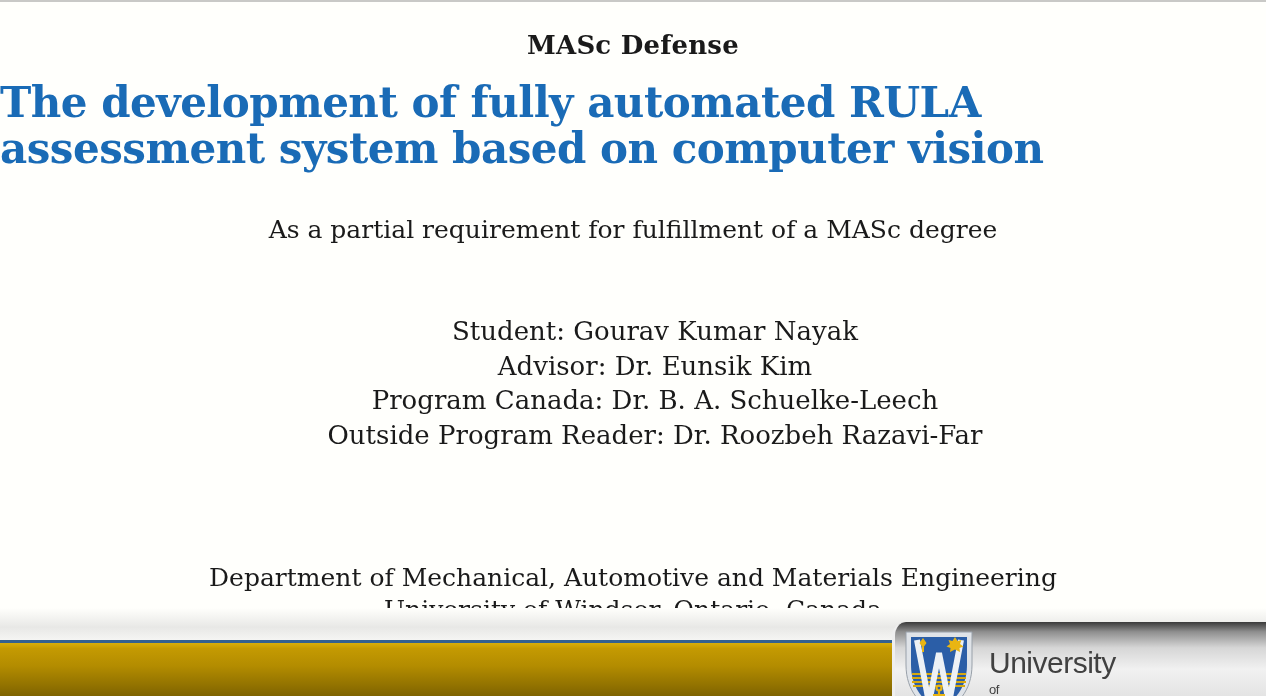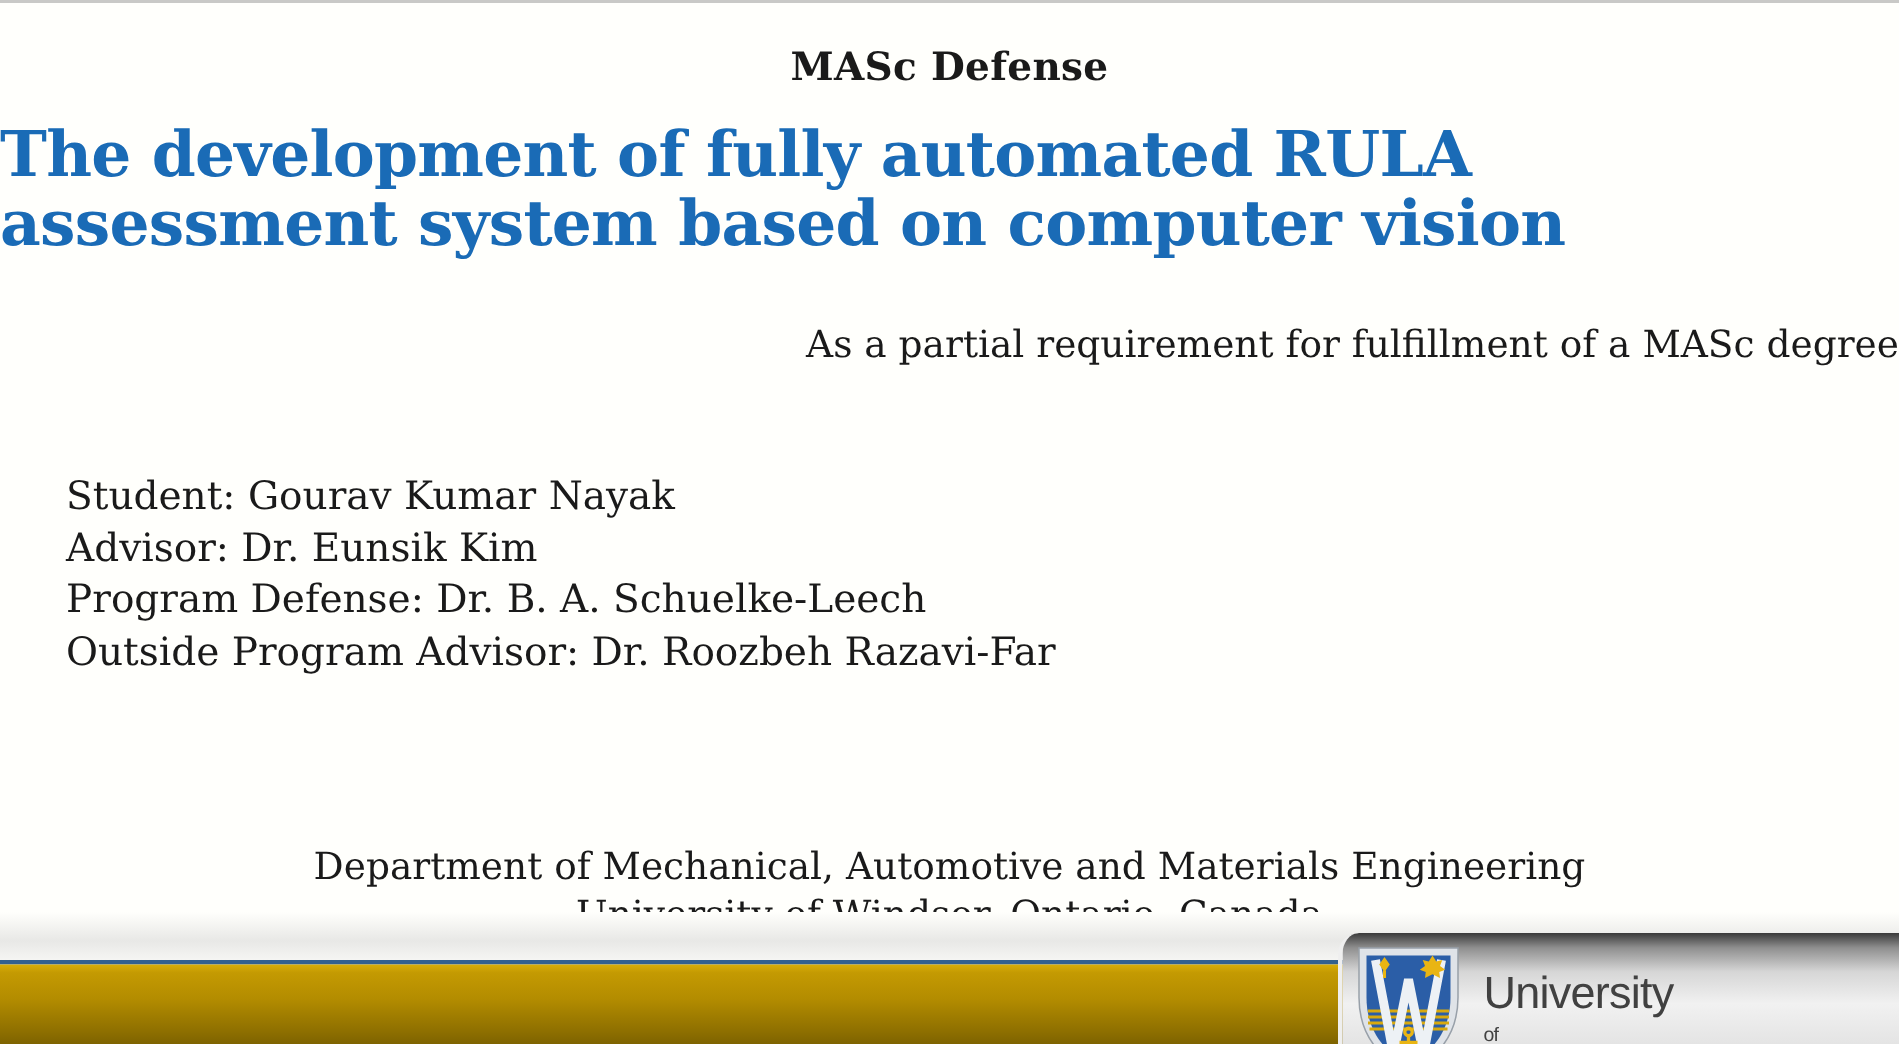--- a/index.html
+++ b/index.html
@@ -20,25 +20,26 @@
     letter-spacing:.2px;
   }
   .title{
     position:absolute;left:0;right:92px;top:78px;
     font-size:42px;font-weight:bold;line-height:46px;
     color:#1A6BB6;
     letter-spacing:-0.5px;
   }
   .subtitle{
     position:absolute;left:0;right:0;top:212px;
-    text-align:right;
+    text-align:center;
     font-size:25px;line-height:32px;
   }
   .credits{
     position:absolute;left:0;right:0;top:312px;
+    text-align:center;
     font-size:26px;line-height:34.5px;margin-left:44px;
   }
   .affiliation{
     position:absolute;left:0;right:0;top:560px;
     text-align:center;
     font-size:25px;line-height:32px;
   }
   
   .footer-fade{
     position:absolute;left:0;right:0;top:606px;height:32px;
@@ -82,22 +83,22 @@
   <div class="title">
     <div>The development of fully automated RULA</div>
     <div>assessment system based on computer vision</div>
   </div>
 
   <div class="subtitle">As a partial requirement for fulfillment of a MASc degree</div>
 
   <div class="credits">
     <div>Student: Gourav Kumar Nayak</div>
     <div>Advisor: Dr. Eunsik Kim</div>
-    <div>Program Defense: Dr. B. A. Schuelke-Leech</div>
-    <div>Outside Program Advisor: Dr. Roozbeh Razavi-Far</div>
+    <div>Program Canada: Dr. B. A. Schuelke-Leech</div>
+    <div>Outside Program Reader: Dr. Roozbeh Razavi-Far</div>
   </div>
 
   <div class="affiliation">
     <div>Department of Mechanical, Automotive and Materials Engineering</div>
     <div>University of Windsor, Ontario, Canada</div>
   </div>
 
   <div class="footer-fade"></div>
   <div class="navy-line"></div>
   <div class="gold-bar"></div>

